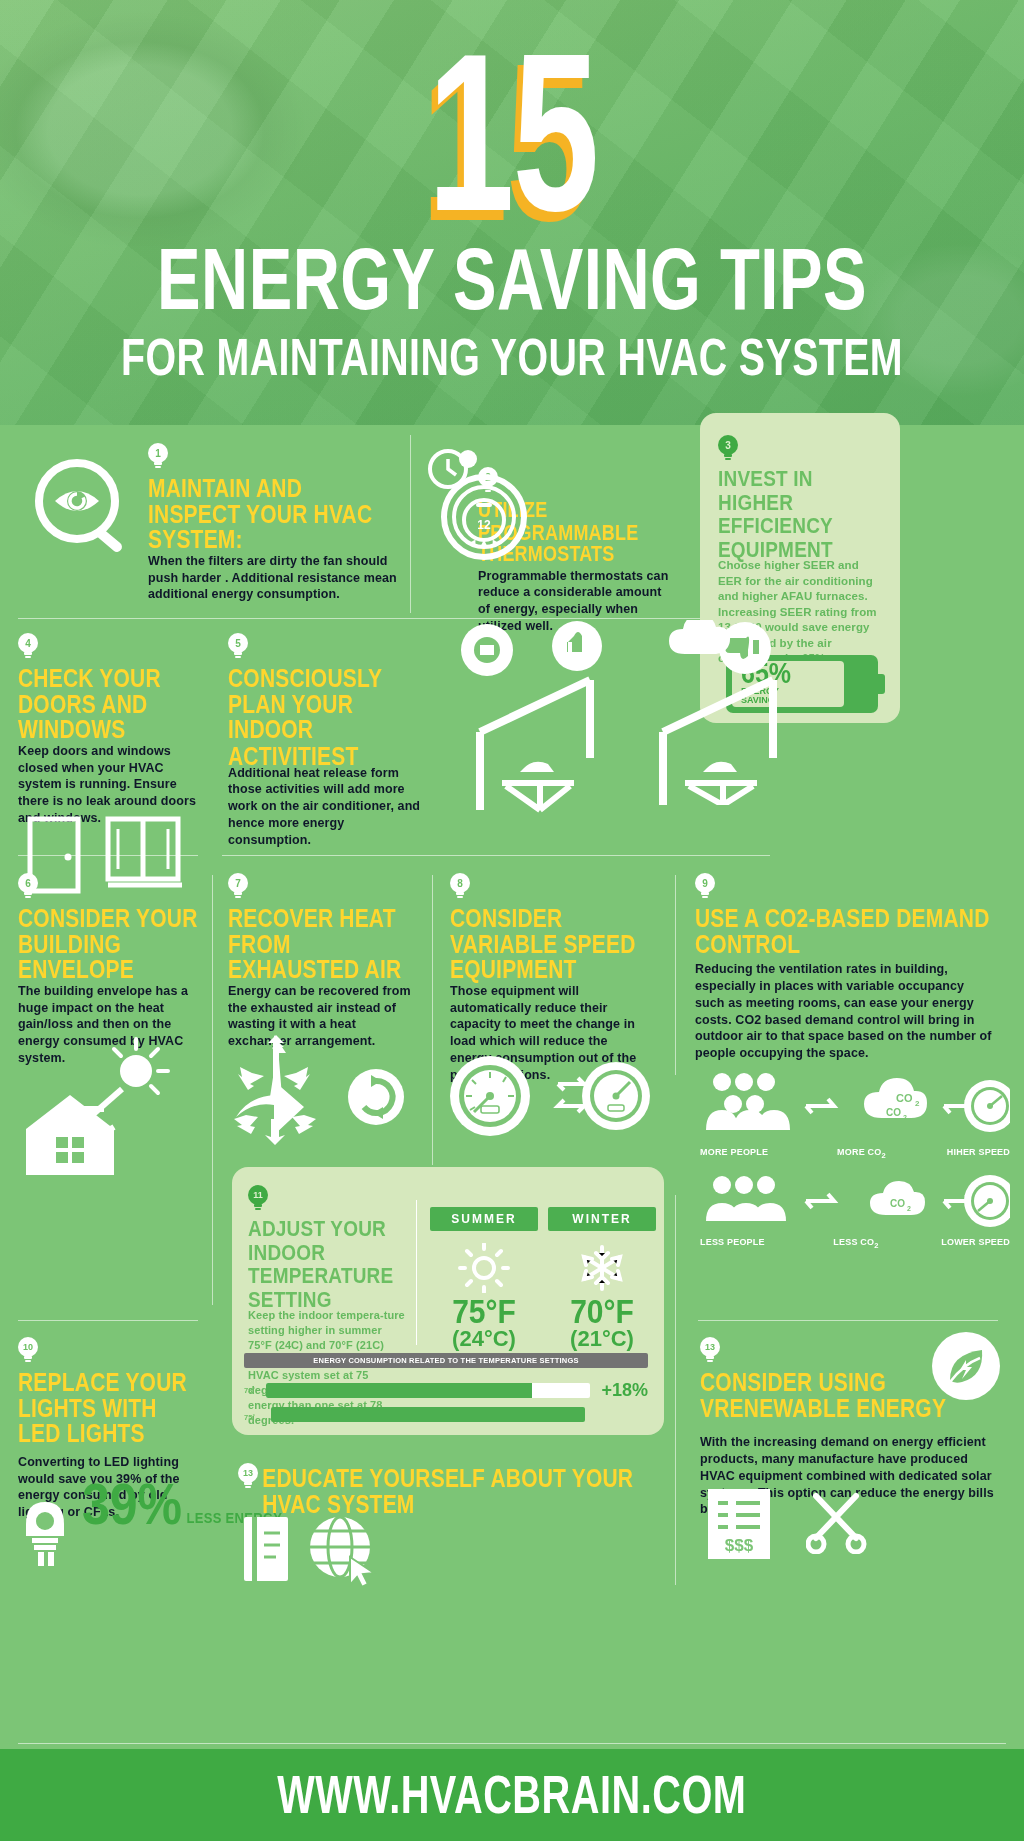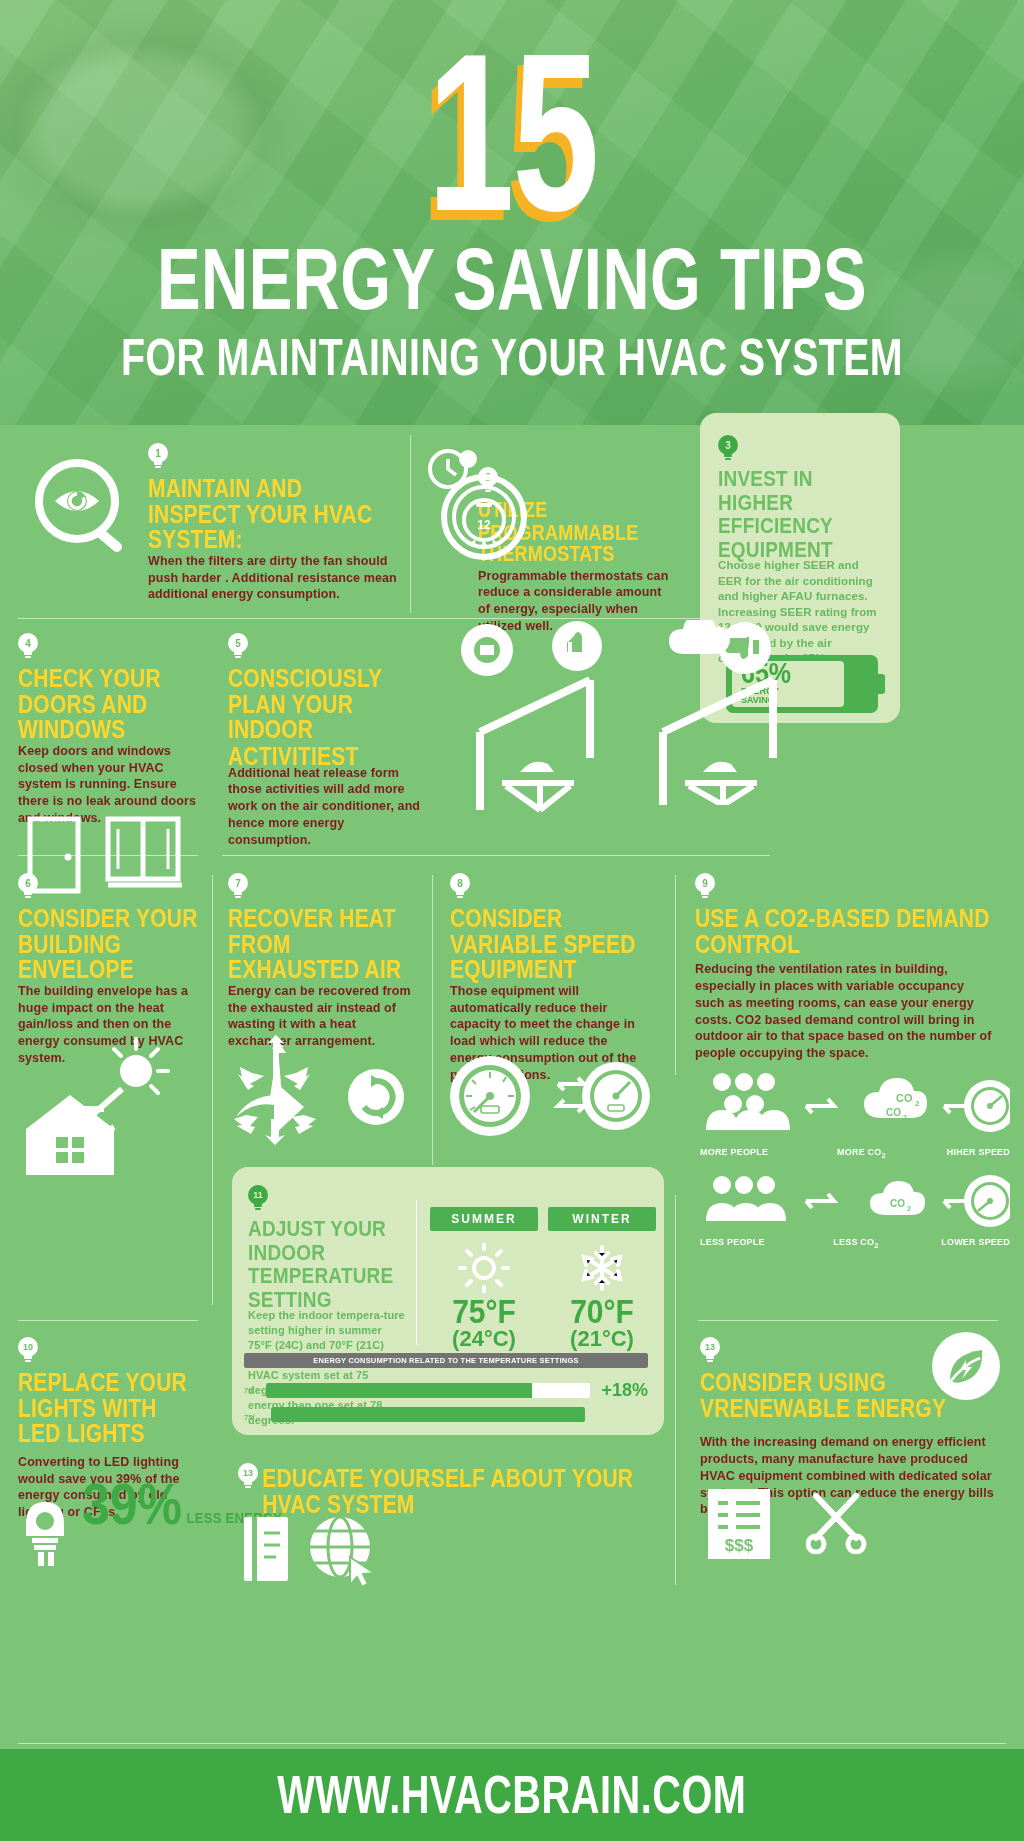--- a/index.html
+++ b/index.html
@@ -66,21 +66,21 @@
   .bulb.green .glass{background:#3faa43;color:#dff0cf;}
   .bulb.green .base,.bulb.green .base2{background:#3faa43;}
 
   h3.head{
     font-weight:bold;color:#ffd62e;font-size:21px;line-height:1.03;
     letter-spacing:.2px;transform:scaleY(1.2);transform-origin:left top;
     margin-bottom:13px;
   }
   h3.head.green{color:#6cbf63;}
   p.body{
-    color:#7f1d1d;font-size:12.5px;line-height:1.34;font-weight:bold;
+    color:#0f172a;font-size:12.5px;line-height:1.34;font-weight:bold;
     letter-spacing:.1px;
   }
   p.body.green{color:#65b95f;}
 
   
   .panel{
     position:absolute;background:#d6e8bd;border-radius:16px;
   }
 
   .badge{

